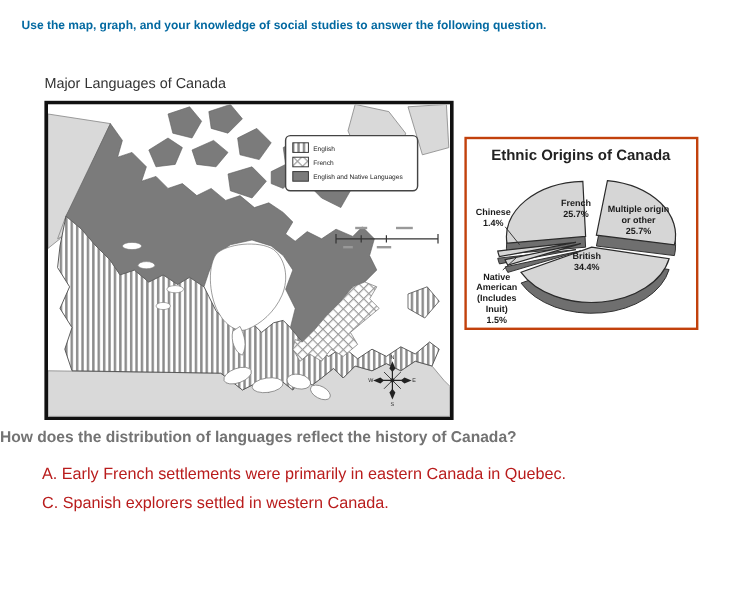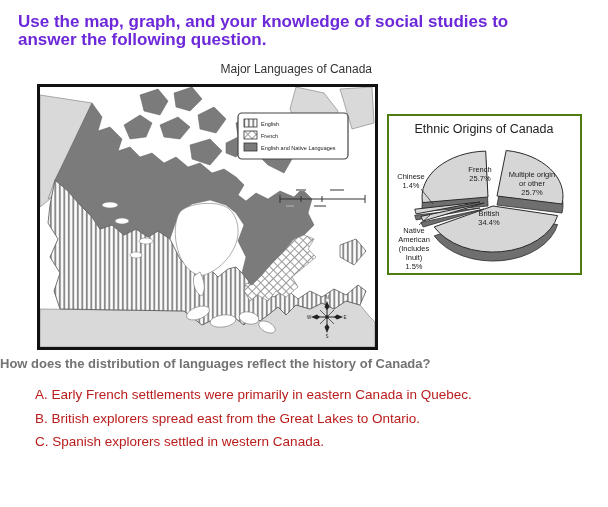--- a/index.html
+++ b/index.html
@@ -2,34 +2,34 @@
 <html><head>
 <meta charset="utf-8">
 <style>
   html,body{margin:0;padding:0;}
   body{
     width:608px;height:507px;position:relative;background:#ffffff;
     font-family:"Liberation Sans", sans-serif;color:#1a1a1a;overflow:hidden;
   }
   .instructions{
     position:absolute;left:18px;top:13px;width:545px;
-    font-size:17px;font-weight:700;line-height:18px;color:#6d28d9;
+    font-size:10px;font-weight:700;line-height:18px;color:#0369a1;
   }
   .map-title{
-    position:absolute;left:37px;top:62px;width:335px;text-align:right;
+    position:absolute;left:37px;top:62px;width:335px;text-align:left;
     font-size:12px;color:#333;
   }
   .map-box{
     position:absolute;left:37px;top:84px;width:335px;height:260px;
     border:3px solid #111;background:#fff;box-sizing:content-box;
   }
   .map-box svg{display:block;}
   .pie-box{
     position:absolute;left:387px;top:114px;width:191px;height:157px;
-    border:2px solid #4d7c0f;background:#fff;
+    border:2px solid #c2410c;background:#fff;font-weight:bold;
   }
   .pie-box svg{display:block;}
   .question{
     position:absolute;left:0px;top:356px;width:576px;
     font-size:13px;font-weight:700;color:#737373;
   }
   .options{
     position:absolute;left:35px;top:383px;width:560px;
     font-size:13.5px;color:#b91c1c;
   }
@@ -196,15 +196,14 @@
         <text x="25" y="153">1.5%</text>
       </g>
     </g>
   </svg>
 </div>
 
 <div class="question">How does the distribution of languages reflect the history of Canada?</div>
 
 <div class="options">
   <div class="option">A. Early French settlements were primarily in eastern Canada in Quebec.</div>
-  <div class="option">B. British explorers spread east from the Great Lakes to Ontario.</div>
   <div class="option">C. Spanish explorers settled in western Canada.</div>
 </div>
 
 </body></html>

